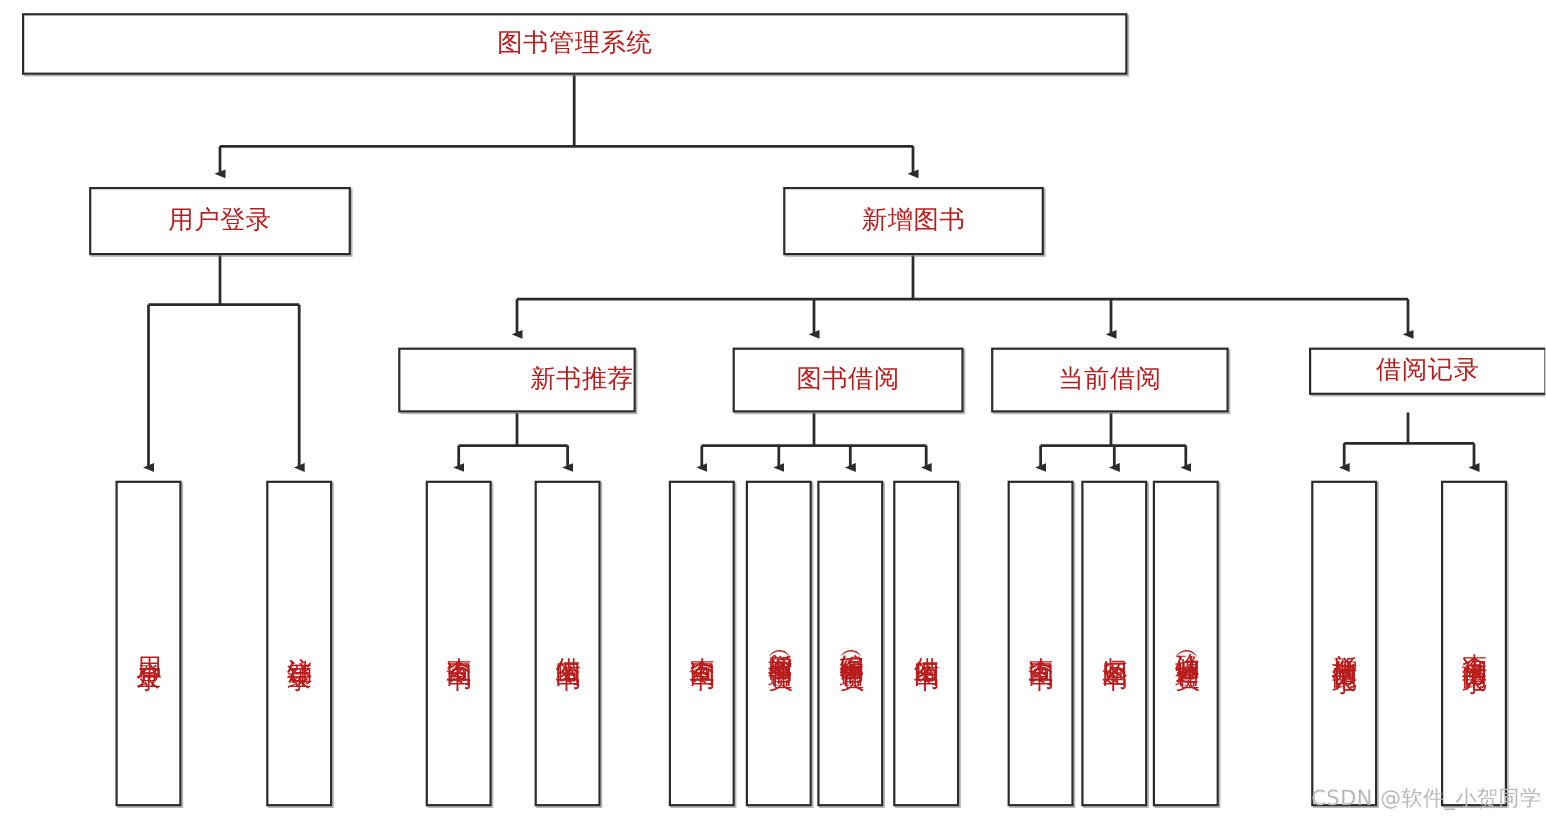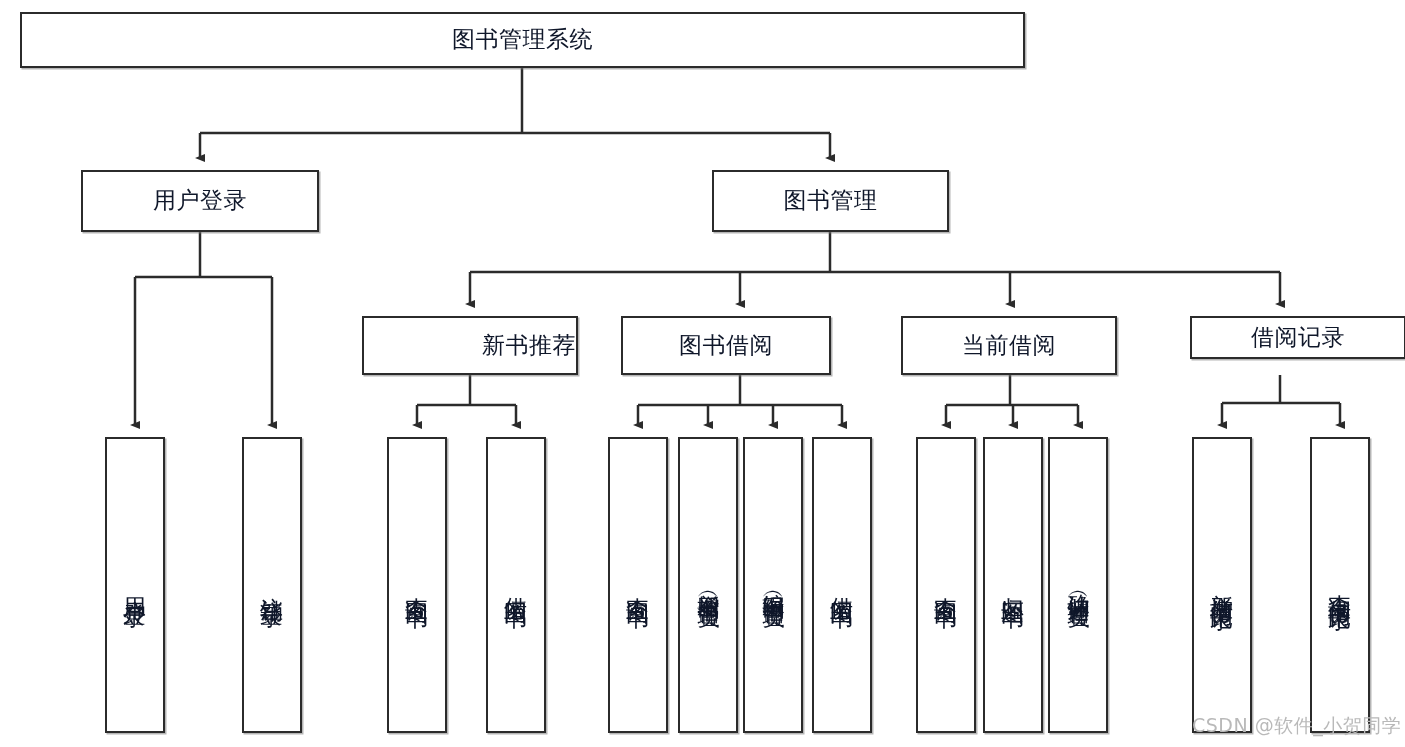--- a/index.html
+++ b/index.html
@@ -31,21 +31,21 @@
     box-sizing: border-box;
     background: #ffffff;
     border: 2.5px solid #2b2b2b;
     box-shadow: 1.5px 1.5px 0 rgba(120,120,120,0.55);
     display: flex;
     align-items: center;
     justify-content: center;
     overflow: hidden;
   }
   .node .label {
-    color: #0f172a;
+    color: #b91c1c;
     letter-spacing: 0.5px;
     text-align: center;
     line-height: 1.18;
     white-space: nowrap;
   }
   .node.horiz .label {
     font-size: 23px;
   }
   .node.vert {
     align-items: center;
@@ -130,27 +130,27 @@
   </svg>
 
   <div class="node horiz" style="left: 20px; top: 12px; width: 1005px; height: 56px;">
     <span class="label">图书管理系统</span>
   </div>
 
   <div class="node horiz" style="left: 81px; top: 170px; width: 238px; height: 62px;">
     <span class="label">用户登录</span>
   </div>
   <div class="node horiz" style="left: 712px; top: 170px; width: 237px; height: 62px;">
-    <span class="label">图书管理</span>
+    <span class="label">新增图书</span>
   </div>
 
   <div class="node horiz" style="left: 362px; top: 316px; width: 216px; height: 59px; justify-content: flex-end;">
     <span class="label">新书推荐</span>
   </div>
-  <div class="node horiz" style="left: 621px; top: 316px; width: 210px; height: 59px;">
+  <div class="node horiz" style="left: 666px; top: 316px; width: 210px; height: 59px;">
     <span class="label">图书借阅</span>
   </div>
   <div class="node horiz" style="left: 901px; top: 316px; width: 216px; height: 59px;">
     <span class="label">当前借阅</span>
   </div>
   <div class="node horiz" style="left: 1172px; top: 316px; width: 216px; height: 43px; margin-left: 18px;">
     <span class="label">借阅记录</span>
   </div>
 
   <div class="node vert" style="left: 105px; top: 437px; width: 60px; height: 296px;">

